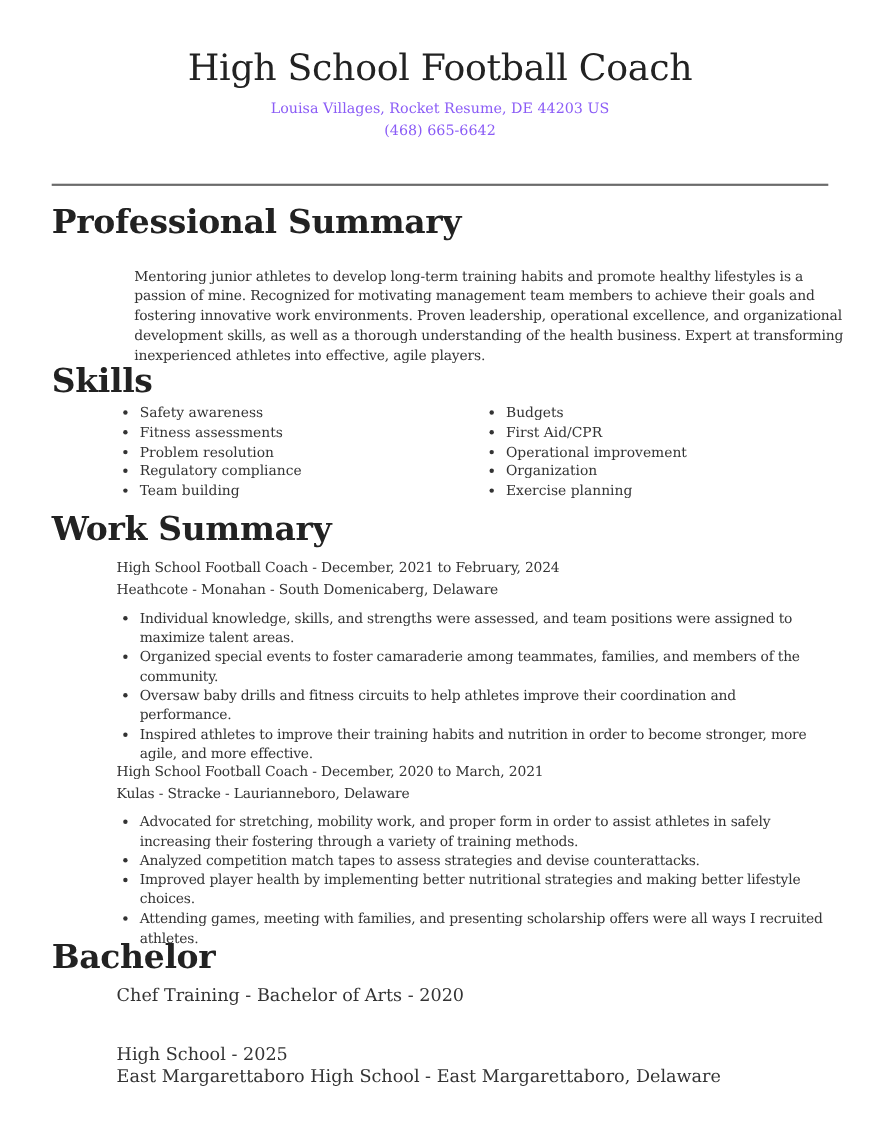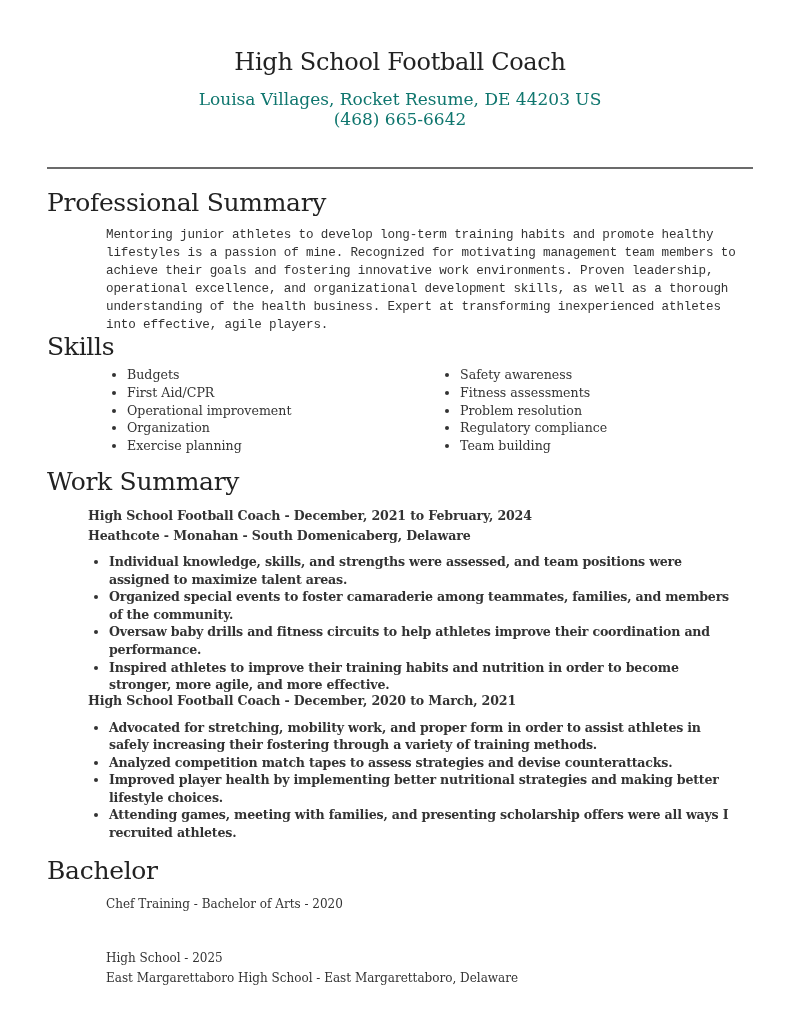--- a/index.html
+++ b/index.html
@@ -4,102 +4,102 @@
   <style>
     html, body { margin: 0; padding: 0; background: #ffffff; }
     body {
       width: 800px; height: 1035px; overflow: hidden;
       font-family: "DejaVu Serif", "Liberation Serif", serif;
       color: #2a2a2a;
       position: relative;
     }
     .header { text-align: center; padding-top: 40px; }
     .title {
-      font-size: 24px; font-weight: normal; color: #222;
+      font-size: 33px; font-weight: normal; color: #222;
       margin: 0; line-height: 44px; letter-spacing: -0.3px;
     }
-    .contact { margin-top: 6px; font-size: 17px; line-height: 19.5px; color: #0f766e; }
+    .contact { margin-top: 6px; font-size: 13px; line-height: 19.5px; color: #8b5cf6; }
     .rule {
       position: absolute; left: 47px; right: 47px; top: 167px;
       border-top: 2px solid #6b6b6b;
     }
     .section-heading {
       position: absolute; left: 47px;
-      font-size: 25px; font-weight: normal; color: #222; margin: 0; line-height: 30px;
+      font-size: 30px; font-weight: bold; color: #222; margin: 0; line-height: 30px;
       letter-spacing: -0.3px;
     }
     .body-text { font-size: 12.6px; line-height: 18px; color: #333; }
     .summary {
-      position: absolute; left: 106px; width: 646px; top: 226px; margin: 0;
+      position: absolute; left: 106px; width: 646px; top: 226px; margin: 16px;
       letter-spacing: -0.15px;
-      font-family: Liberation Mono, monospace;
     }
     .skills {
       position: absolute; left: 106px; top: 366px; width: 646px;
       display: flex;
     }
     .skills ul { margin: 0; padding-left: 21px; width: 298px; list-style: disc; }
     .skills ul + ul { padding-left: 41px; }
     .skills li { line-height: 17.8px; }
-    .job { position: absolute; left: 88px; width: 646px; font-weight: bold; }
+    .job { position: absolute; left: 106px; width: 646px; }
     .job .line { line-height: 19.5px; letter-spacing: -0.15px; }
     .job ul { margin: 8px 0 0 0; padding-left: 21px; }
     .job li { line-height: 17.6px; letter-spacing: -0.2px; }
     .edu { position: absolute; left: 106px; width: 646px; }
-    .edu .line { line-height: 19.5px; font-size: 12px; }
+    .edu .line { line-height: 19.5px; font-size: 16px; }
   </style>
 </head>
 <body>
 
 <div class="header">
   <h1 class="title">High School Football Coach</h1>
   <div class="contact">
     <div>Louisa Villages, Rocket Resume, DE 44203 US</div>
     <div>(468) 665-6642</div>
   </div>
 </div>
 
 <div class="rule"></div>
 
 <h2 class="section-heading" style="top:188px;">Professional Summary</h2>
 <p class="summary body-text">Mentoring junior athletes to develop long-term training habits and promote healthy lifestyles is a passion of mine. Recognized for motivating management team members to achieve their goals and fostering innovative work environments. Proven leadership, operational excellence, and organizational development skills, as well as a thorough understanding of the health business. Expert at transforming inexperienced athletes into effective, agile players.</p>
 
 <h2 class="section-heading" style="top:332px;">Skills</h2>
 <div class="skills body-text">
   <ul>
+    <li>Safety awareness</li>
+    <li>Fitness assessments</li>
+    <li>Problem resolution</li>
+    <li>Regulatory compliance</li>
+    <li>Team building</li>
+  </ul>
+  <ul>
     <li>Budgets</li>
     <li>First Aid/CPR</li>
     <li>Operational improvement</li>
     <li>Organization</li>
     <li>Exercise planning</li>
-  </ul>
-  <ul>
-    <li>Safety awareness</li>
-    <li>Fitness assessments</li>
-    <li>Problem resolution</li>
-    <li>Regulatory compliance</li>
-    <li>Team building</li>
   </ul>
 </div>
 
 <h2 class="section-heading" style="top:467px;">Work Summary</h2>
 
 <div class="job body-text" style="top:506px;">
   <div class="line">High School Football Coach - December, 2021 to February, 2024</div>
   <div class="line">Heathcote - Monahan - South Domenicaberg, Delaware</div>
   <ul>
     <li>Individual knowledge, skills, and strengths were assessed, and team positions were assigned to maximize talent areas.</li>
     <li>Organized special events to foster camaraderie among teammates, families, and members of the community.</li>
     <li>Oversaw baby drills and fitness circuits to help athletes improve their coordination and performance.</li>
     <li>Inspired athletes to improve their training habits and nutrition in order to become stronger, more agile, and more effective.</li>
   </ul>
 </div>
 
 <div class="job body-text" style="top:691px;">
   <div class="line">High School Football Coach - December, 2020 to March, 2021</div>
+  <div class="line">Kulas - Stracke - Laurianneboro, Delaware</div>
   <ul>
     <li>Advocated for stretching, mobility work, and proper form in order to assist athletes in safely increasing their fostering through a variety of training methods.</li>
     <li>Analyzed competition match tapes to assess strategies and devise counterattacks.</li>
     <li>Improved player health by implementing better nutritional strategies and making better lifestyle choices.</li>
     <li>Attending games, meeting with families, and presenting scholarship offers were all ways I recruited athletes.</li>
   </ul>
 </div>
 
 <h2 class="section-heading" style="top:856px;">Bachelor</h2>
 

